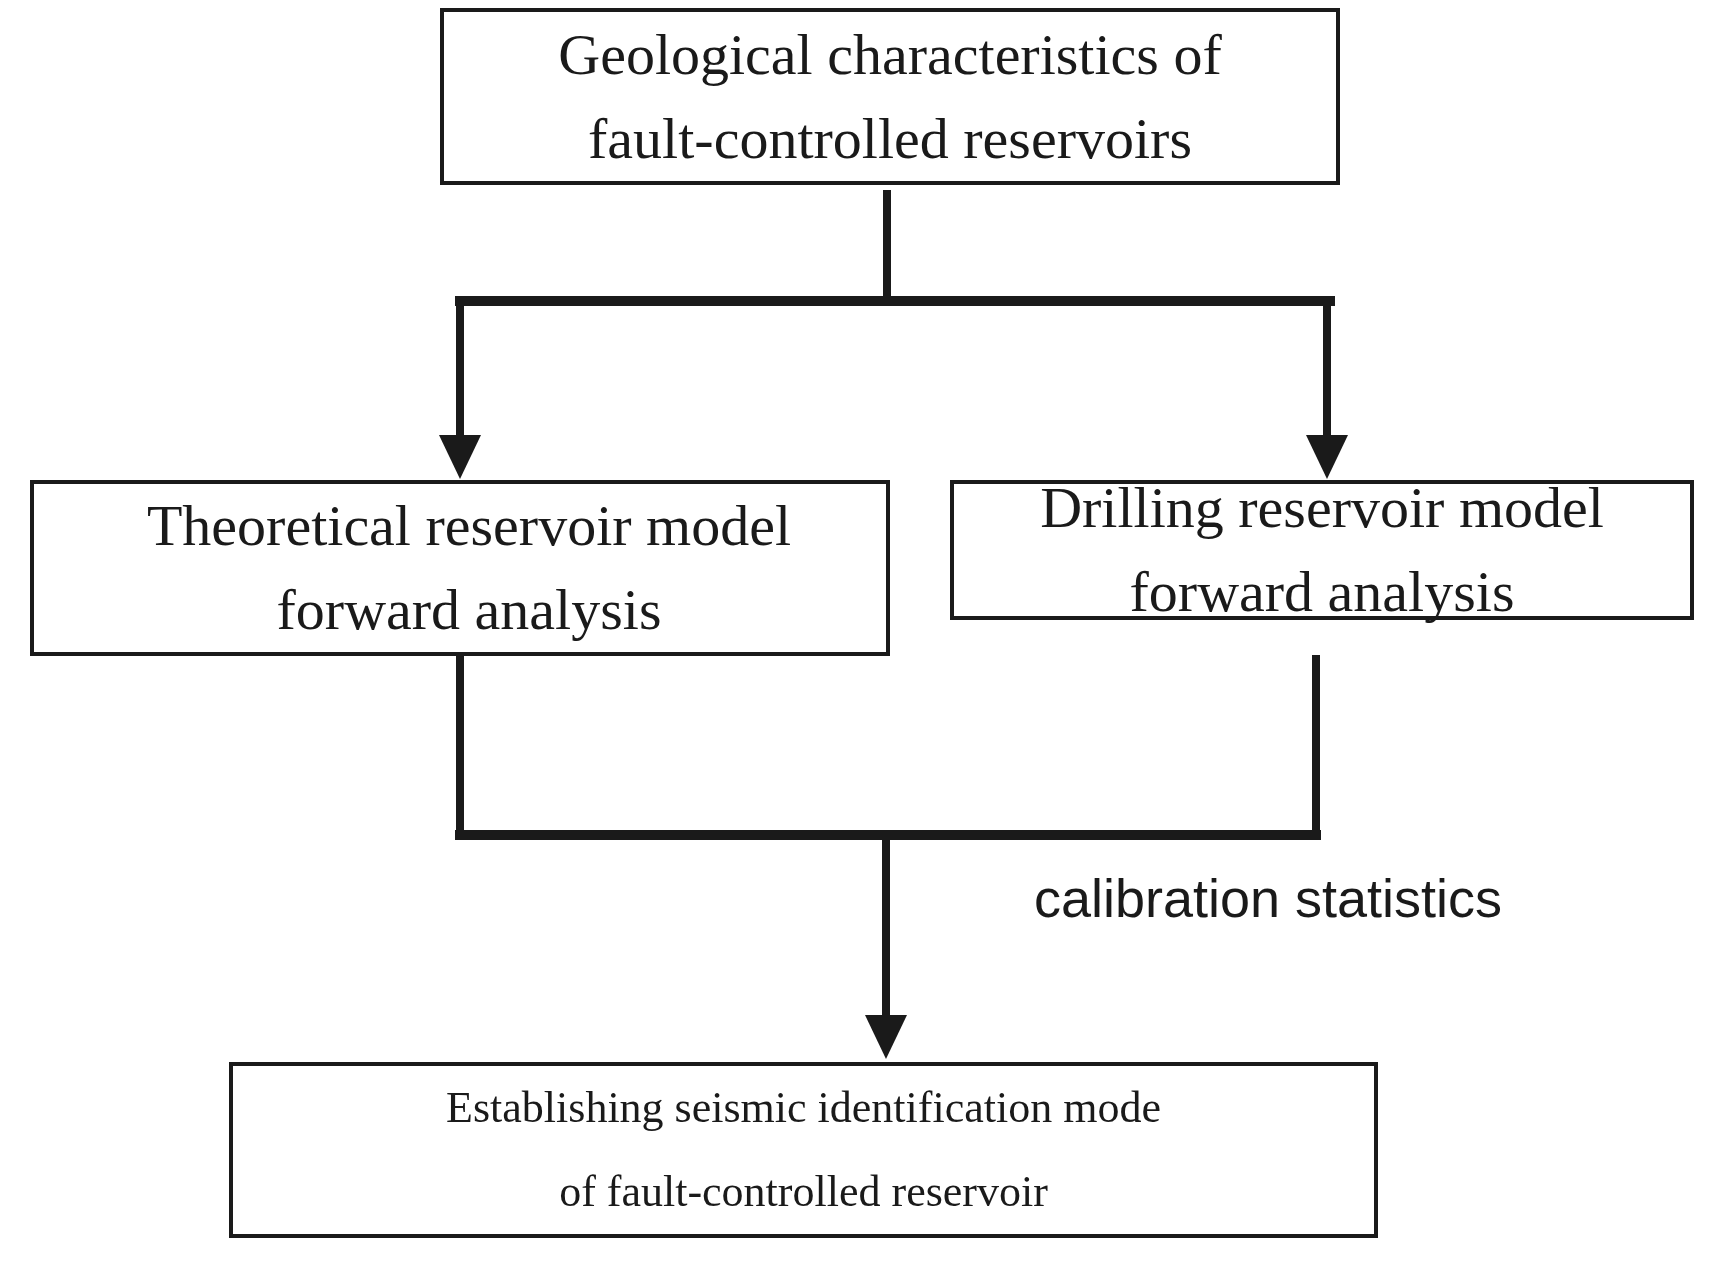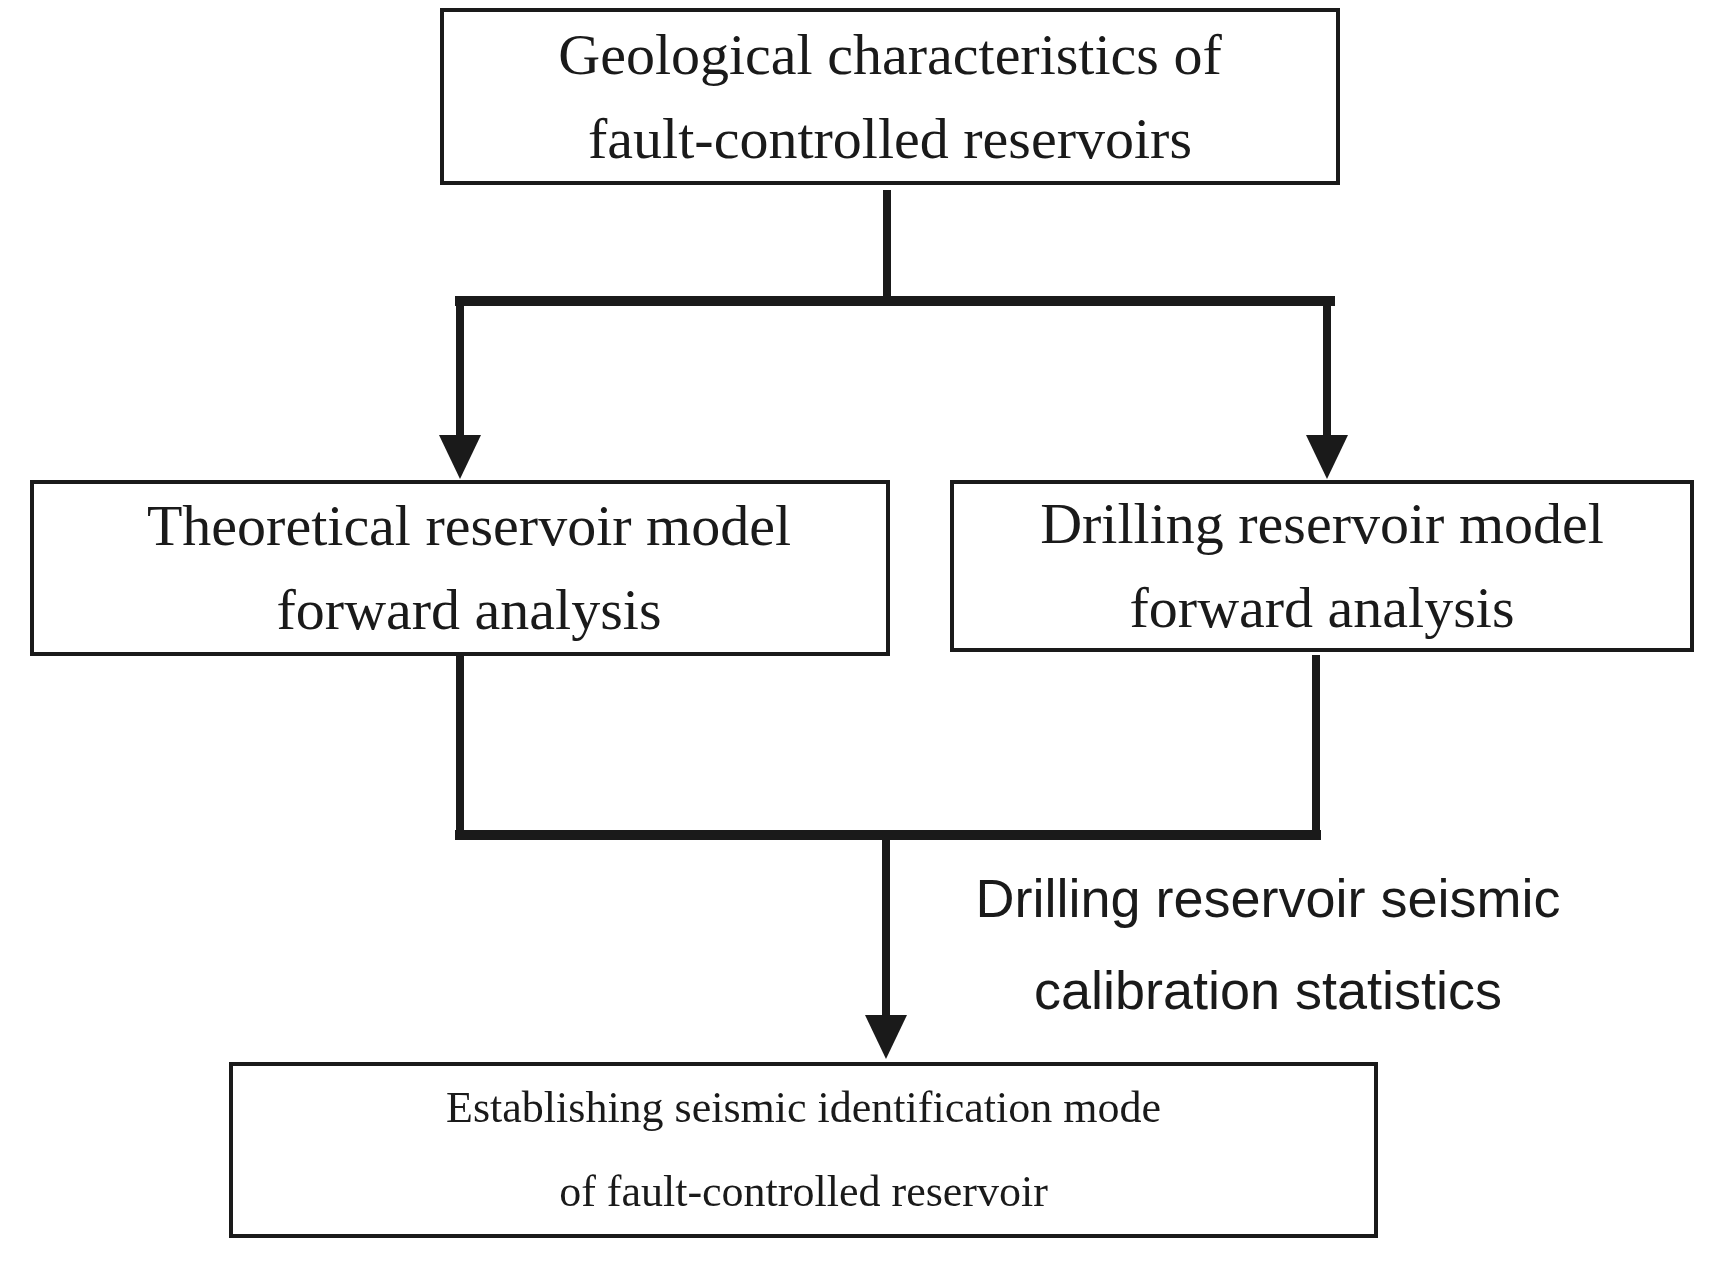--- a/index.html
+++ b/index.html
@@ -29,21 +29,21 @@
     flex-direction: column;
     justify-content: center;
     align-items: center;
     text-align: center;
     font-size: 58px;
     line-height: 84px;
     white-space: nowrap;
   }
   .node-top    { left: 440px;  top: 8px;   width: 900px;  height: 177px; }
   .node-left   { left: 30px;   top: 480px;  width: 860px;  height: 176px; padding-left: 18px; }
-  .node-right  { left: 950px;  top: 480px;  width: 744px;  height: 172px; }
+  .node-right  { left: 950px;  top: 480px;  width: 744px;  height: 140px; }
   .node-bottom { left: 229px;  top: 1062px; width: 1149px; height: 176px; font-size: 44px; }
   .vline, .hline {
     position: absolute;
     background: var(--ink);
   }
   
   .stem-top        { left: 883px;  top: 190px; width: 8px;   height: 112px; }
   
   .bar-branch      { left: 455px;  top: 296px; width: 880px; height: 10px; }
   
@@ -106,21 +106,20 @@
     <span class="tline">forward analysis</span>
   </div>
 
   <div class="vline merge-left"></div>
   <div class="vline merge-right"></div>
   <div class="hline bar-merge"></div>
   <div class="vline stem-bottom"></div>
   <div class="arrow-down arrow-bottom"></div>
 
   <div class="edge-label">
-    <span class="tline">Drilling reservoir seismic</span>
     <span class="tline">calibration statistics</span>
   </div>
 
   <div class="node node-bottom">
     <span class="tline">Establishing seismic identification mode</span>
     <span class="tline">of fault-controlled reservoir</span>
   </div>
 
 </div>
 

